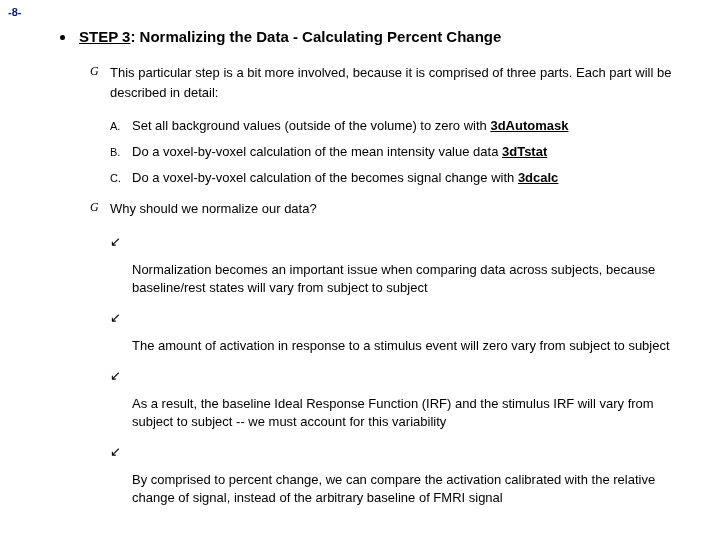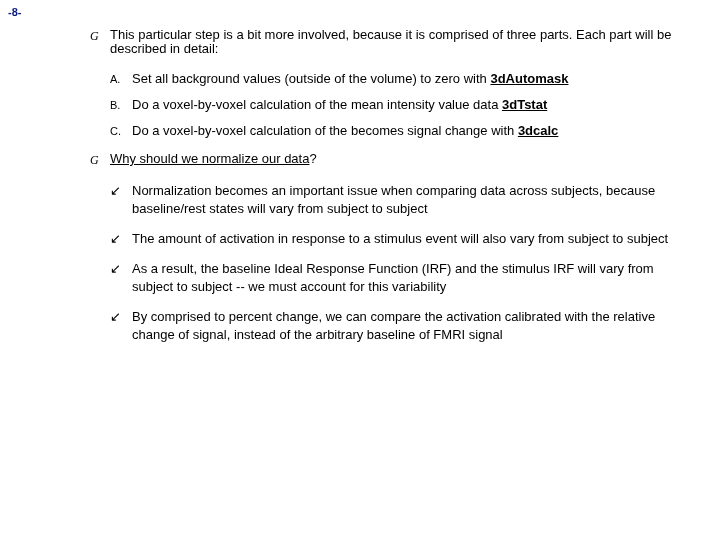--- a/index.html
+++ b/index.html
@@ -57,67 +57,70 @@
   .cap-bullet .glyph {
     width: 20px;
     flex-shrink: 0;
     font-family: "Times New Roman", serif;
     font-style: italic;
     font-size: 12px;
     line-height: 16px;
   }
   .cap-bullet .body {
     flex: 1;
-    line-height: 14px;
+    line-height: 20px;
   }
   .abc-list {
     margin-left: 20px;
   }
   .abc-item {
     display: flex;
     margin-bottom: 8px;
   }
   .abc-item .label {
     width: 22px;
     flex-shrink: 0;
     font-size: 11px;
     line-height: 18px;
   }
   .abc-item .body {
     flex: 1;
     line-height: 18px;
   }
   .why-underline {
-    text-decoration: underline;
   }
   .arrow-list {
     margin-left: 20px;
   }
   .arrow-item {
     display: flex;
     margin-bottom: 12px;
   }
   .arrow-item .glyph {
     width: 22px;
     flex-shrink: 0;
     font-size: 13px;
     line-height: 18px;
   }
   .arrow-item .body {
     flex: 1;
     line-height: 18px;
+    margin-top: 28px;
   }
 </style>
 </head>
 <body>
 
 <div class="page-num">-8-</div>
 
 <div class="slide">
 
+  <div class="heading">
+    <span class="dot"></span><span class="step-underline">STEP 3</span><span>: Normalizing the Data - Calculating Percent Change</span>
+  </div>
 
   <div class="block">
     <div class="cap-bullet">
       <div class="glyph">G</div>
       <div class="body">This particular step is a bit more involved, because it is comprised of three parts.  Each part will be described in detail:</div>
     </div>
 
     <div class="abc-list">
       <div class="abc-item">
         <div class="label">A.</div>
@@ -148,21 +151,21 @@
       </div>
     </div>
 
     <div class="arrow-list">
       <div class="arrow-item">
         <div class="glyph">↙</div>
         <div class="body">Normalization becomes an important issue when comparing data across subjects, because baseline/rest states will vary from subject to subject</div>
       </div>
       <div class="arrow-item">
         <div class="glyph">↙</div>
-        <div class="body">The amount of activation in response to a stimulus event will also vary from subject to subject</div>
+        <div class="body">The amount of activation in response to a stimulus event will zero vary from subject to subject</div>
       </div>
       <div class="arrow-item">
         <div class="glyph">↙</div>
         <div class="body">As a result, the baseline Ideal Response Function (IRF) and the stimulus IRF will vary from subject to subject -- we must account for this variability</div>
       </div>
       <div class="arrow-item">
         <div class="glyph">↙</div>
         <div class="body">By comprised to percent change, we can compare the activation calibrated with the relative change of signal, instead of the arbitrary baseline of FMRI signal</div>
       </div>
     </div>

